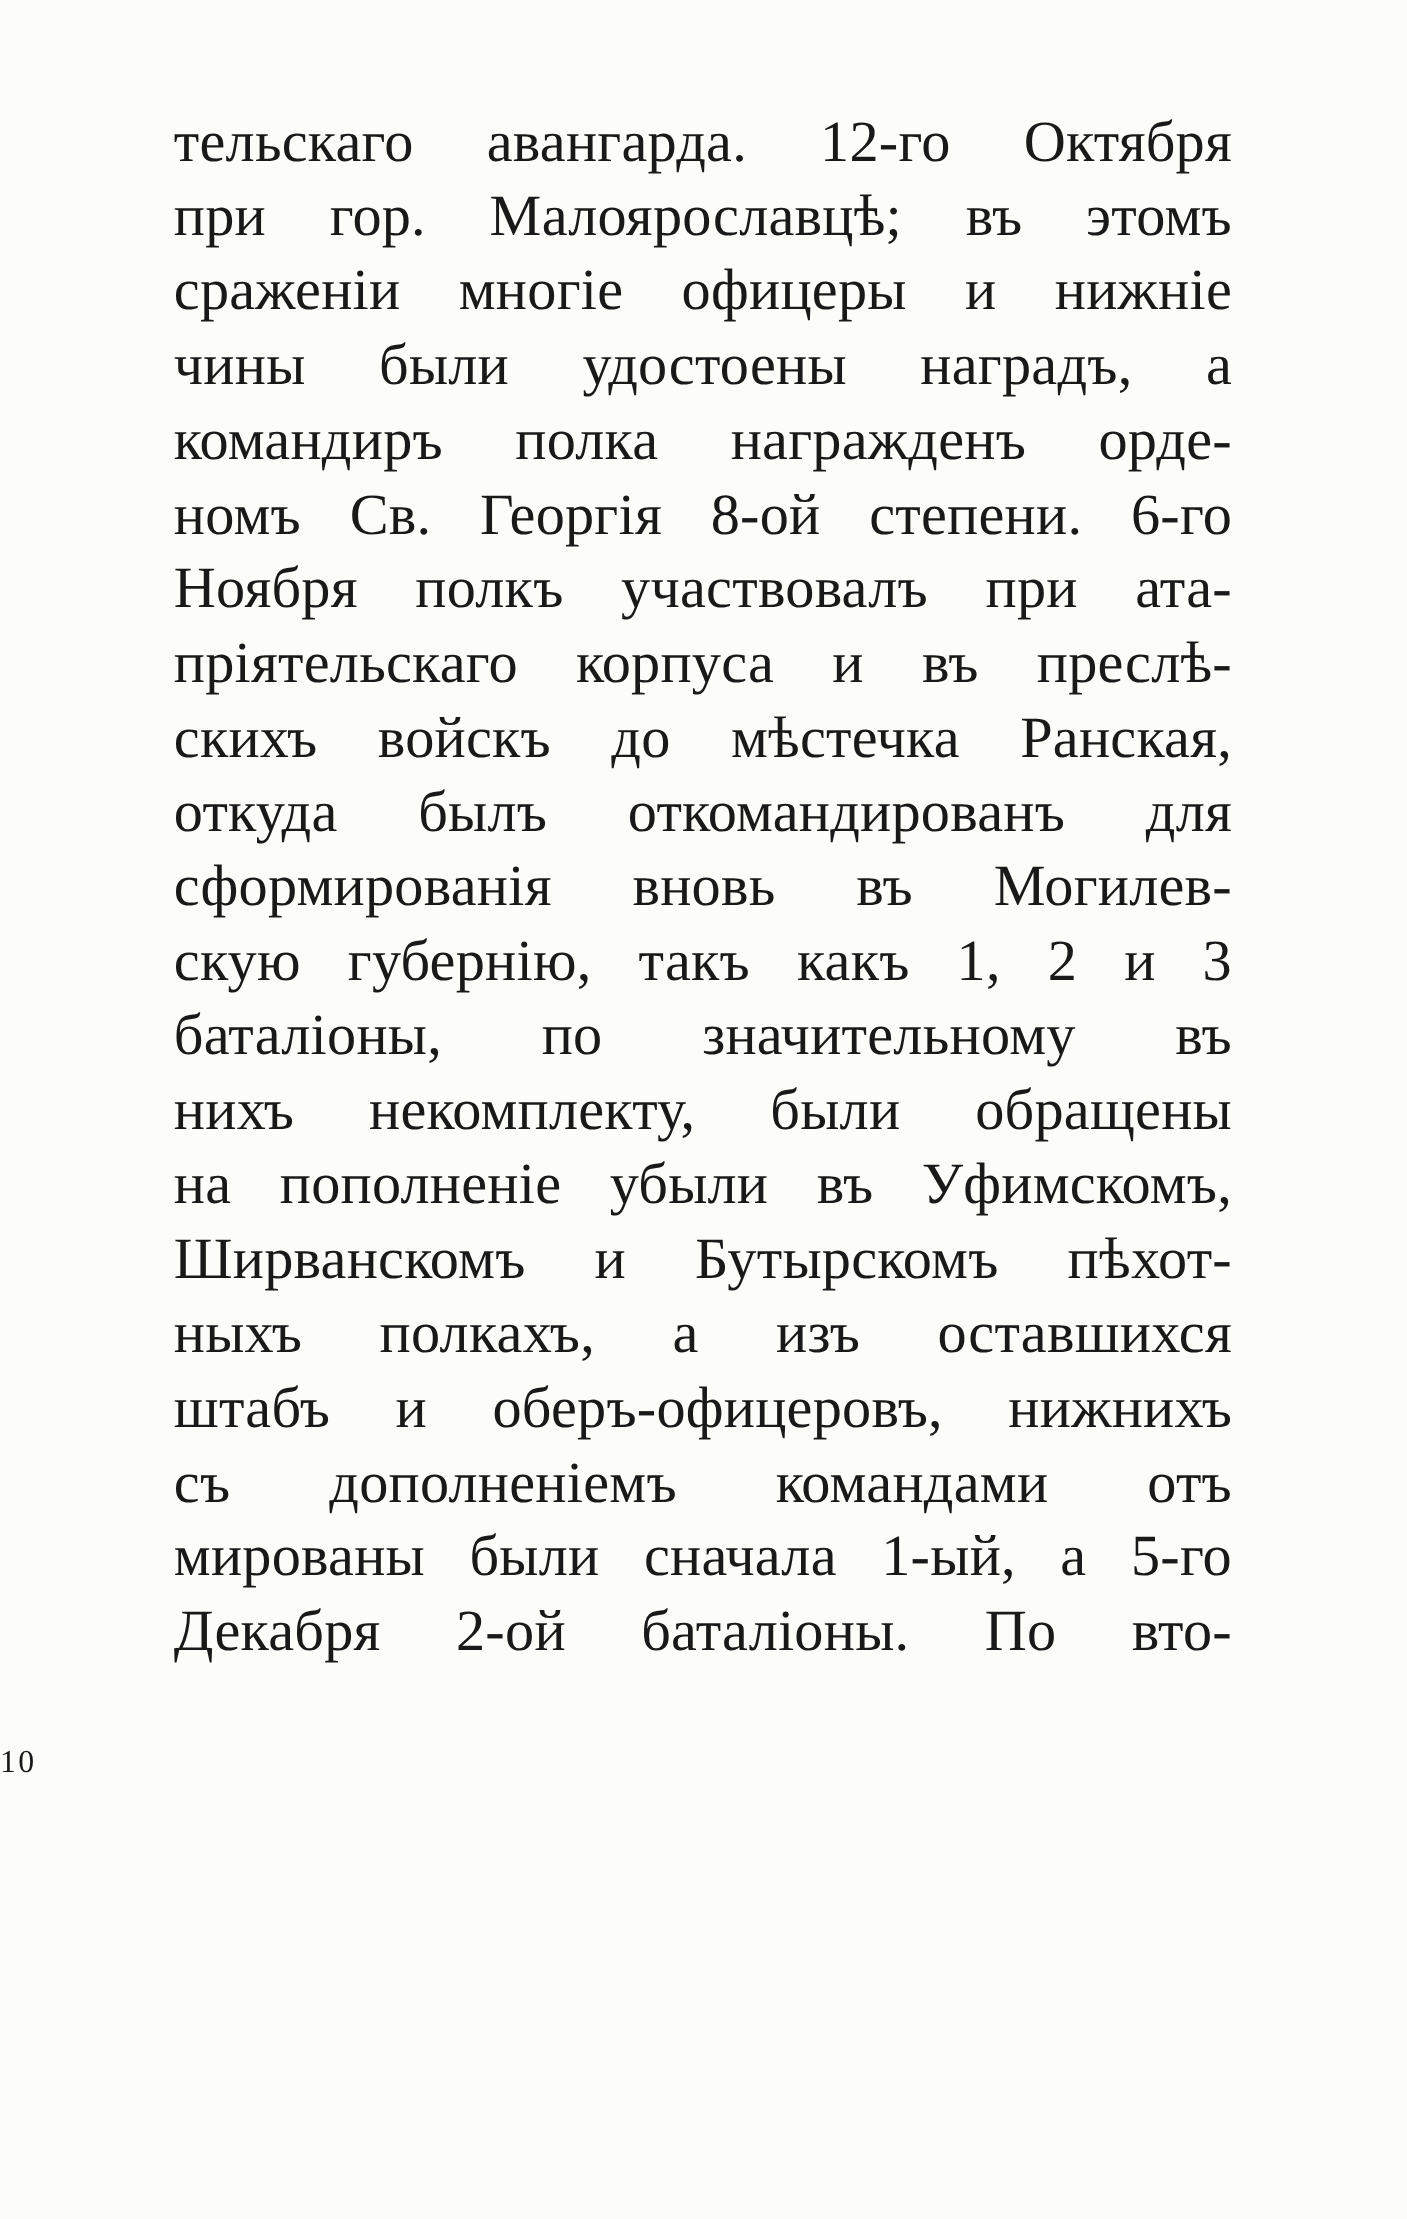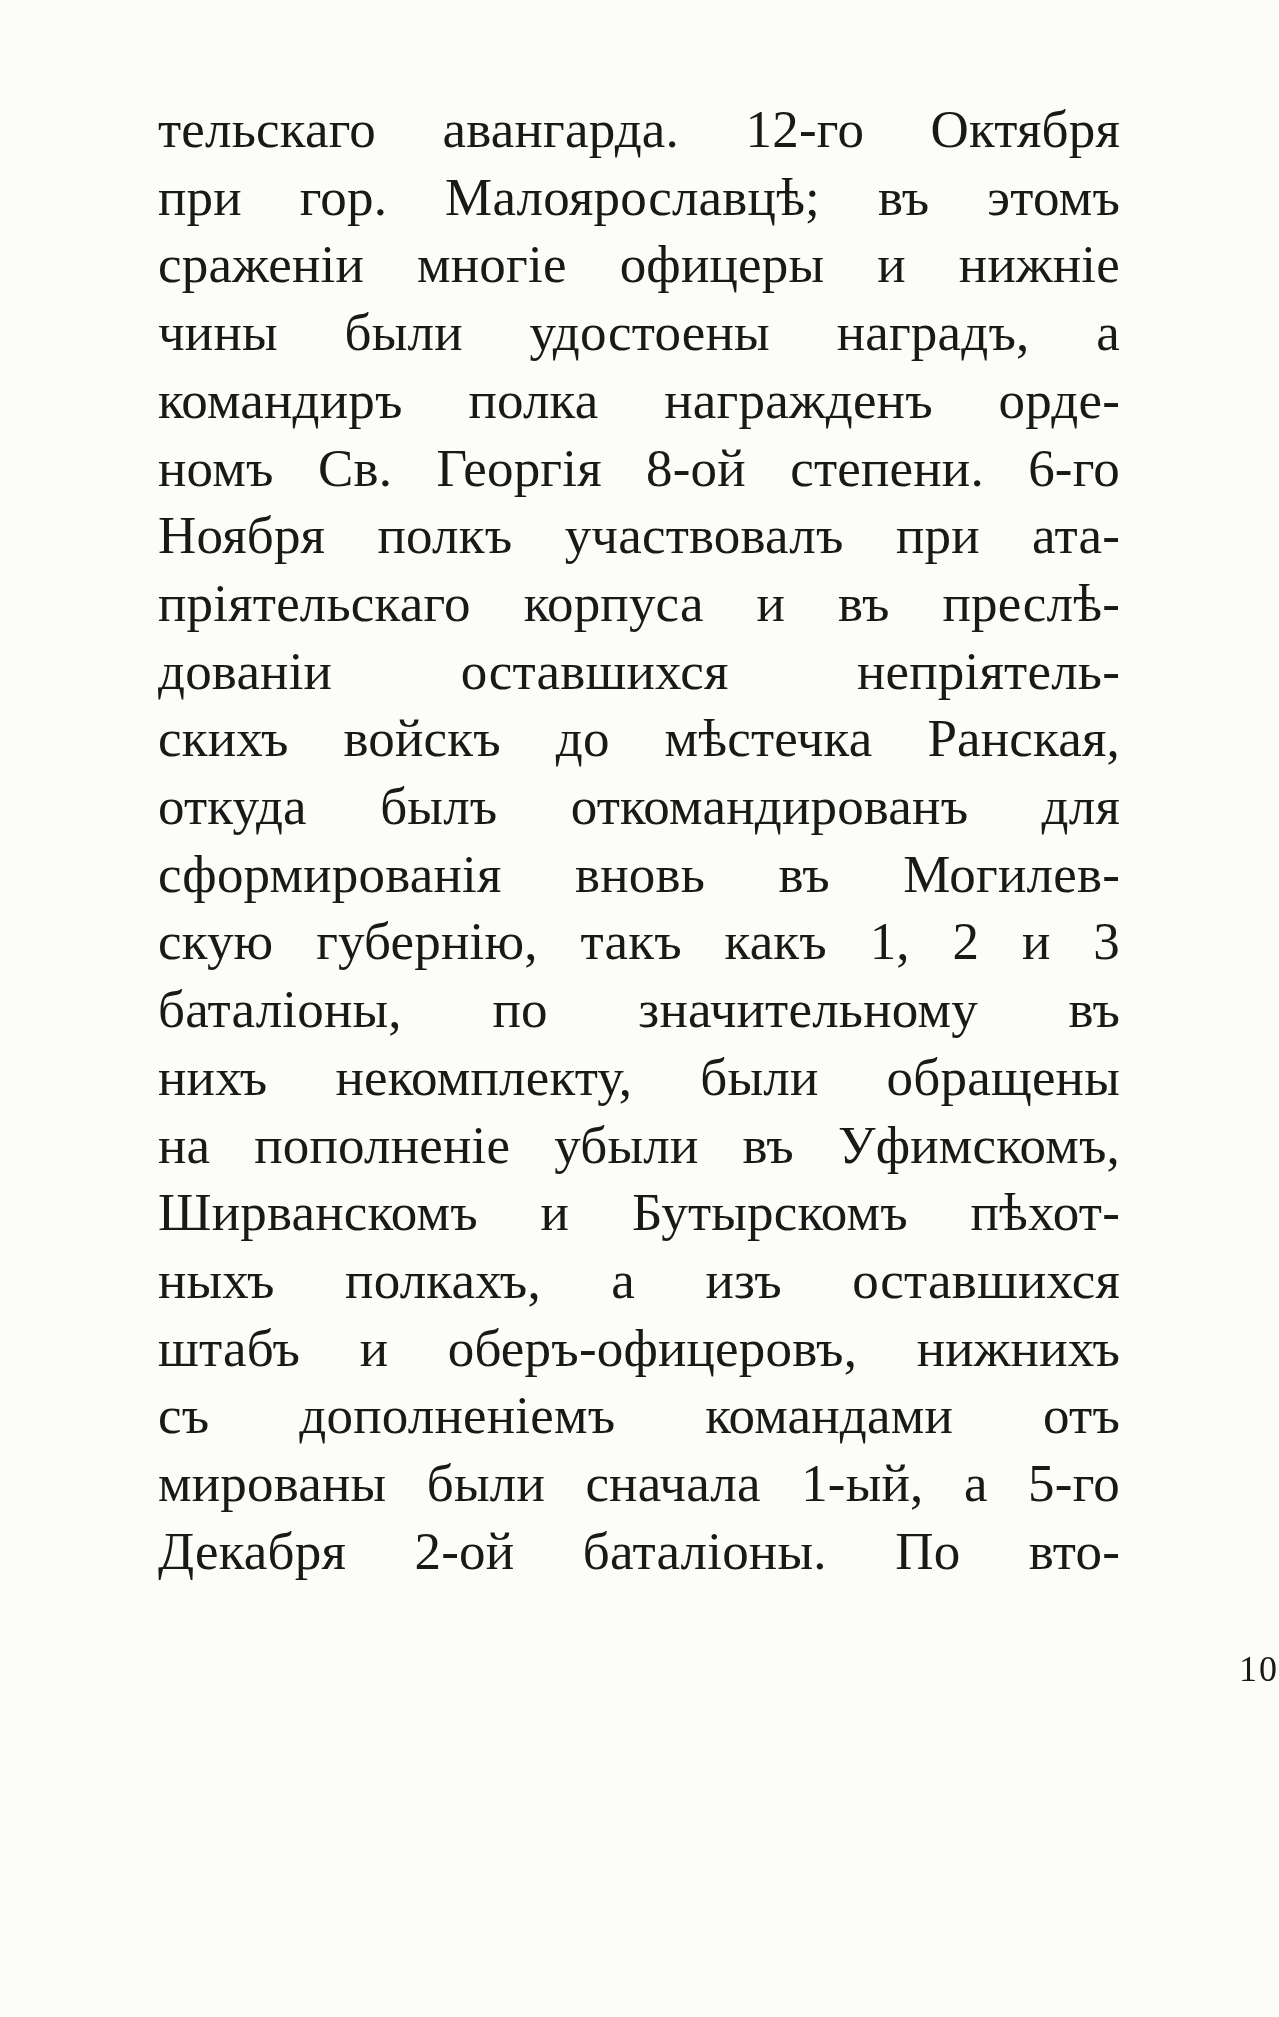--- a/index.html
+++ b/index.html
@@ -26,40 +26,39 @@
     line-height: 67.7px;
     white-space: normal;
     text-align: justify;
     
     text-align-last: justify;
     letter-spacing: 0.2px;
     word-spacing: 2px;
   }
   .pagenum {
     margin-top: 64px;
-    text-align: right;
-    font-size: 36px;
+    text-align: left;
+    font-size: 29px;
     line-height: 40px;
     letter-spacing: 2px;
   }
 </style>
 </head>
 <body>
 
 <div class="page">
   <div class="text-block">
     <div class="line">тельскаго авангарда. 12-го Октября</div>
     <div class="line">при гор. Малоярославцѣ; въ этомъ</div>
     <div class="line">сраженіи многіе офицеры и нижніе</div>
     <div class="line">чины были удостоены наградъ, а</div>
     <div class="line">командиръ полка награжденъ орде-</div>
     <div class="line">номъ Св. Георгія 8-ой степени. 6-го</div>
     <div class="line">Ноября полкъ участвовалъ при ата-</div>
     <div class="line">пріятельскаго корпуса и въ преслѣ-</div>
-    <div class="line">дованіи оставшихся непріятель-</div>
     <div class="line">скихъ войскъ до мѣстечка Ранская,</div>
     <div class="line">откуда былъ откомандированъ для</div>
     <div class="line">сформированія вновь въ Могилев-</div>
     <div class="line">скую губернію, такъ какъ 1, 2 и 3</div>
     <div class="line">баталіоны, по значительному въ</div>
     <div class="line">нихъ некомплекту, были обращены</div>
     <div class="line">на пополненіе убыли въ Уфимскомъ,</div>
     <div class="line">Ширванскомъ и Бутырскомъ пѣхот-</div>
     <div class="line">ныхъ полкахъ, а изъ оставшихся</div>
     <div class="line">штабъ и оберъ-офицеровъ, нижнихъ</div>

